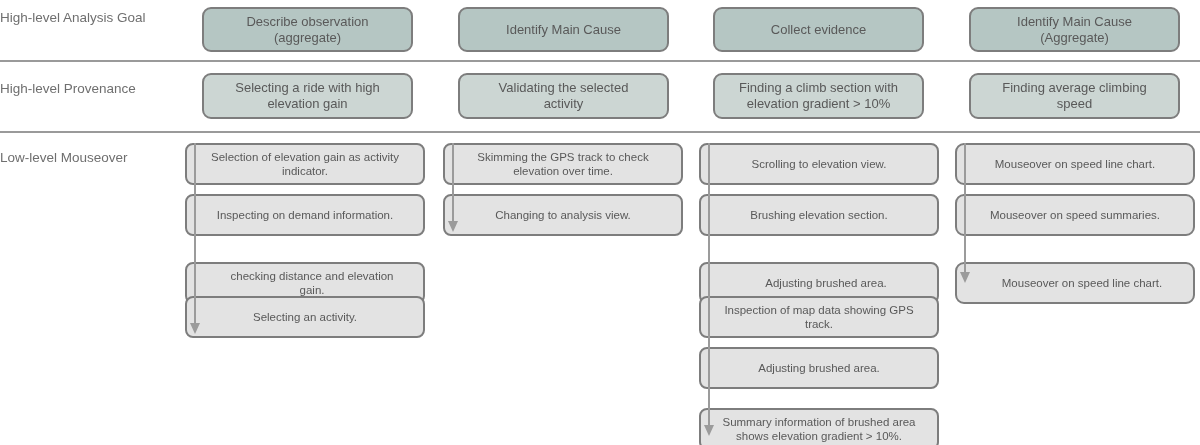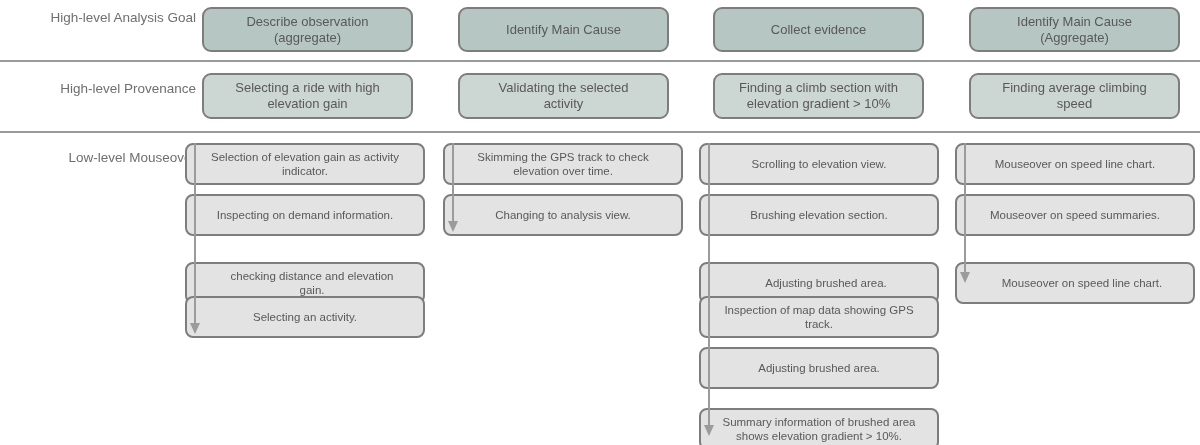--- a/index.html
+++ b/index.html
@@ -11,21 +11,21 @@
     --arrow:#9b9b9b;
     --box-text:#595959;
     --label-text:#6f6f6f;
   }
   html,body{margin:0;padding:0;background:#ffffff;}
   .canvas{
     position:relative;width:1200px;height:445px;background:#ffffff;overflow:hidden;
     font-family:"Liberation Sans",sans-serif;
   }
   .row-label{
-    position:absolute;left:0;width:196px;text-align:right;
+    position:absolute;left:0;width:196px;text-align:left;
     color:var(--label-text);font-size:13.5px;line-height:16px;
   }
   .separator{
     position:absolute;left:0;width:1200px;height:2px;background:var(--separator);
   }
   .box{
     position:absolute;box-sizing:border-box;
     border:2px solid var(--box-border);border-radius:9px;
     display:flex;align-items:center;justify-content:center;text-align:center;
     color:var(--box-text);
@@ -36,21 +36,21 @@
   }
   .hprov{
     top:73px;height:46px;width:211px;background:var(--high-fill);
     font-size:13px;line-height:16px;padding:19px 18px;
   }
   .lprov{
     height:42px;width:240px;background:var(--low-fill);
     font-size:11.5px;line-height:14px;padding:2px 16px;border-radius:8px;
   }
   .c1g{left:202px;} .c2g{left:458px;} .c3g{left:713px;} .c4g{left:969px;}
-  .c1l{left:185px;} .c2l{left:443px;} .c3l{left:699px;} .c4l{left:955px;}
+  .c1l{left:185px;} .c2l{left:443px;} .c3l{left:699px;} .c4l{left:955px;border-radius:9px;}
   .r0{top:143px;} .r1{top:194px;} .r2{top:262px;padding-left:30px;} .r3{top:296px;} .r4{top:347px;} .r5{top:408px;}
   .vline{
     position:absolute;width:2px;background:var(--arrow);top:143px;z-index:5;
   }
   .arrowhead{
     position:absolute;width:0;height:0;z-index:5;
     border-left:5px solid transparent;border-right:5px solid transparent;
     border-top:11px solid var(--arrow);
   }
 </style>

